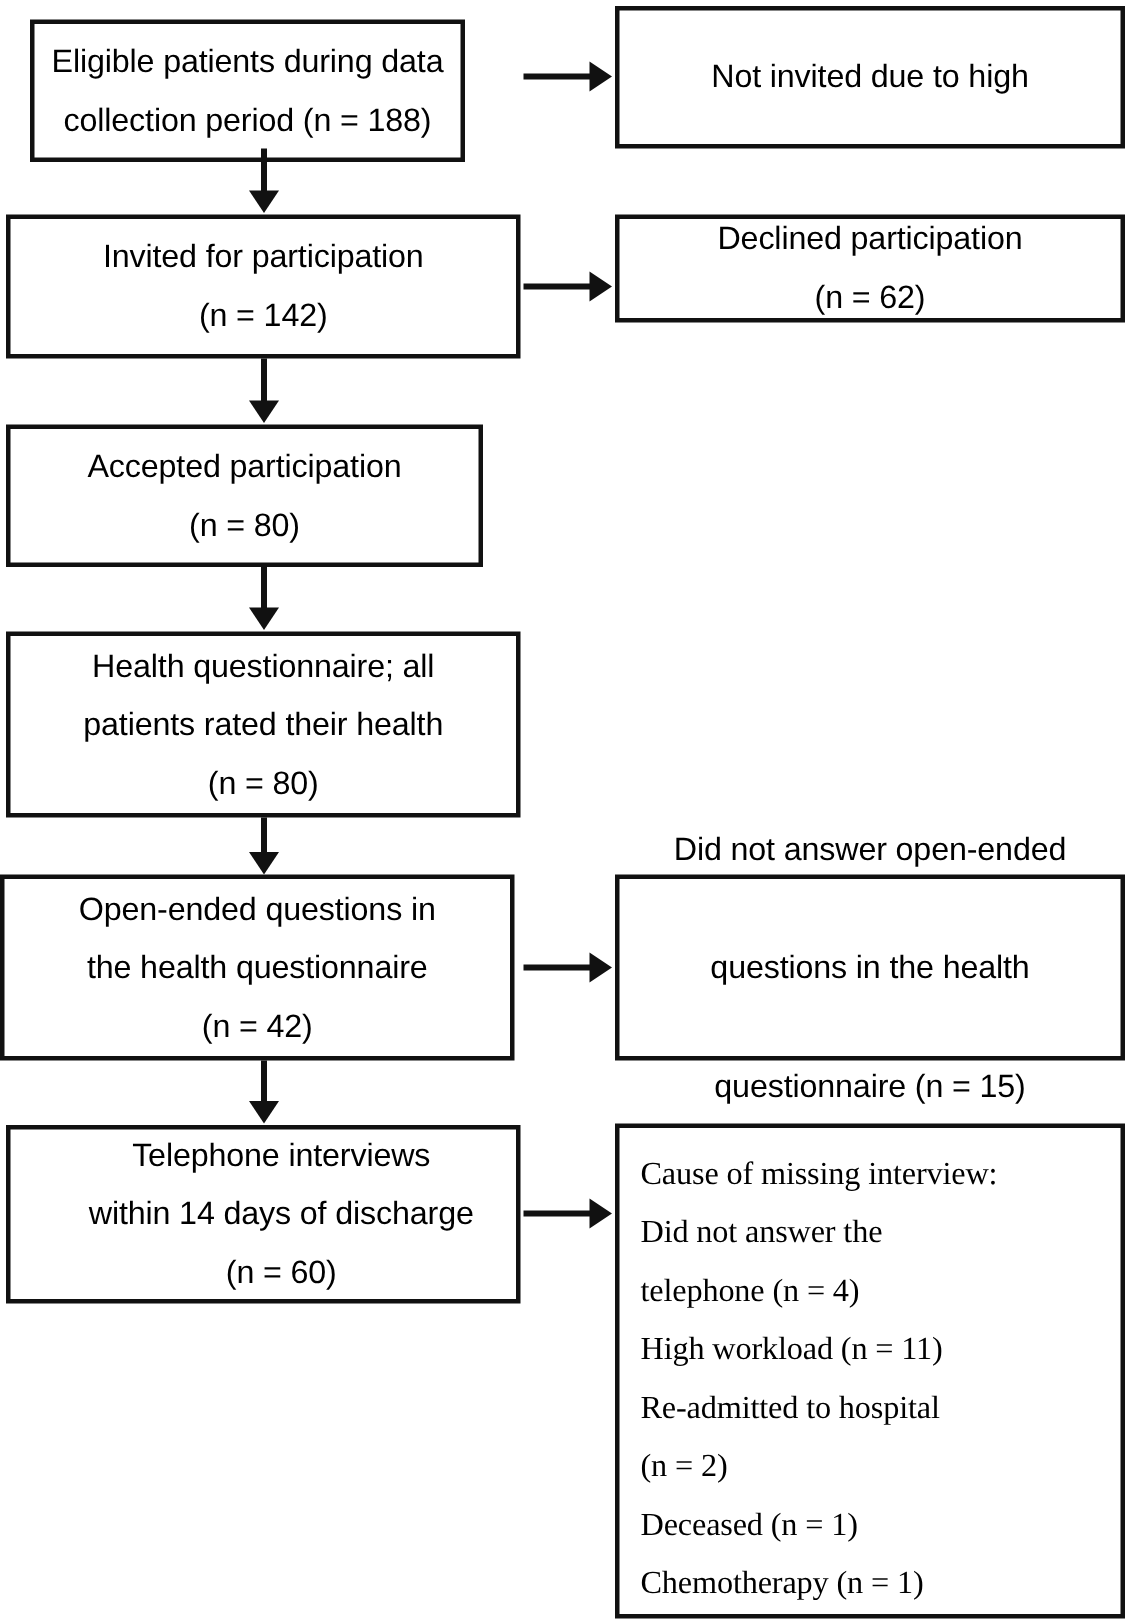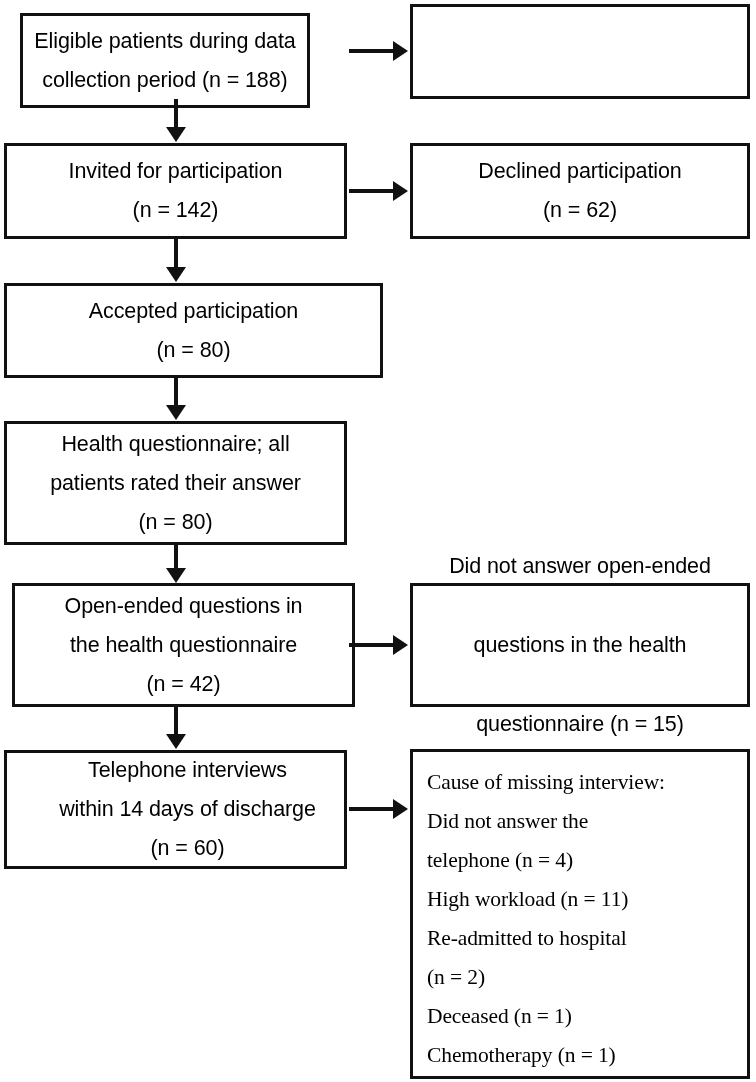--- a/index.html
+++ b/index.html
@@ -76,44 +76,45 @@
 <body>
 
 <div id="flowchart">
 
   <div class="node" style="left:4px; top:13px; width:290px; height:95px;margin-left:16px;">
     <div class="line">Eligible patients during data</div>
     <div class="line">collection period (n = 188)</div>
   </div>
 
   <div class="node" style="left:410px; top:4px; width:340px; height:95px;">
+    <div class="line">Not invited due to high</div>
   </div>
 
   <div class="node" style="left:4px; top:143px; width:343px; height:96px;justify-content:center;">
     <div class="line">Invited for participation</div>
     <div class="line">(n = 142)</div>
   </div>
 
-  <div class="node" style="left:410px; top:143px; width:340px; height:96px;text-align:center;">
+  <div class="node" style="left:410px; top:143px; width:340px; height:72px;text-align:center;">
     <div class="line">Declined participation</div>
     <div class="line">(n = 62)</div>
   </div>
 
-  <div class="node" style="left:4px; top:283px; width:379px; height:95px;">
+  <div class="node" style="left:4px; top:283px; width:318px; height:95px;">
     <div class="line">Accepted participation</div>
     <div class="line">(n = 80)</div>
   </div>
 
   <div class="node" style="left:4px; top:421px; width:343px; height:124px;">
     <div class="line">Health questionnaire; all</div>
-    <div class="line">patients rated their answer</div>
+    <div class="line">patients rated their health</div>
     <div class="line">(n = 80)</div>
   </div>
 
-  <div class="node" style="left:12px; top:583px; width:343px; height:124px;">
+  <div class="node" style="left:0; top:583px; width:343px; height:124px;">
     <div class="line">Open-ended questions in</div>
     <div class="line">the health questionnaire</div>
     <div class="line">(n = 42)</div>
   </div>
 
   <div class="node" style="left:410px; top:583px; width:340px; height:124px;gap:40px;">
     <div class="line">Did not answer open-ended</div>
     <div class="line">questions in the health</div>
     <div class="line">questionnaire (n = 15)</div>
   </div>

